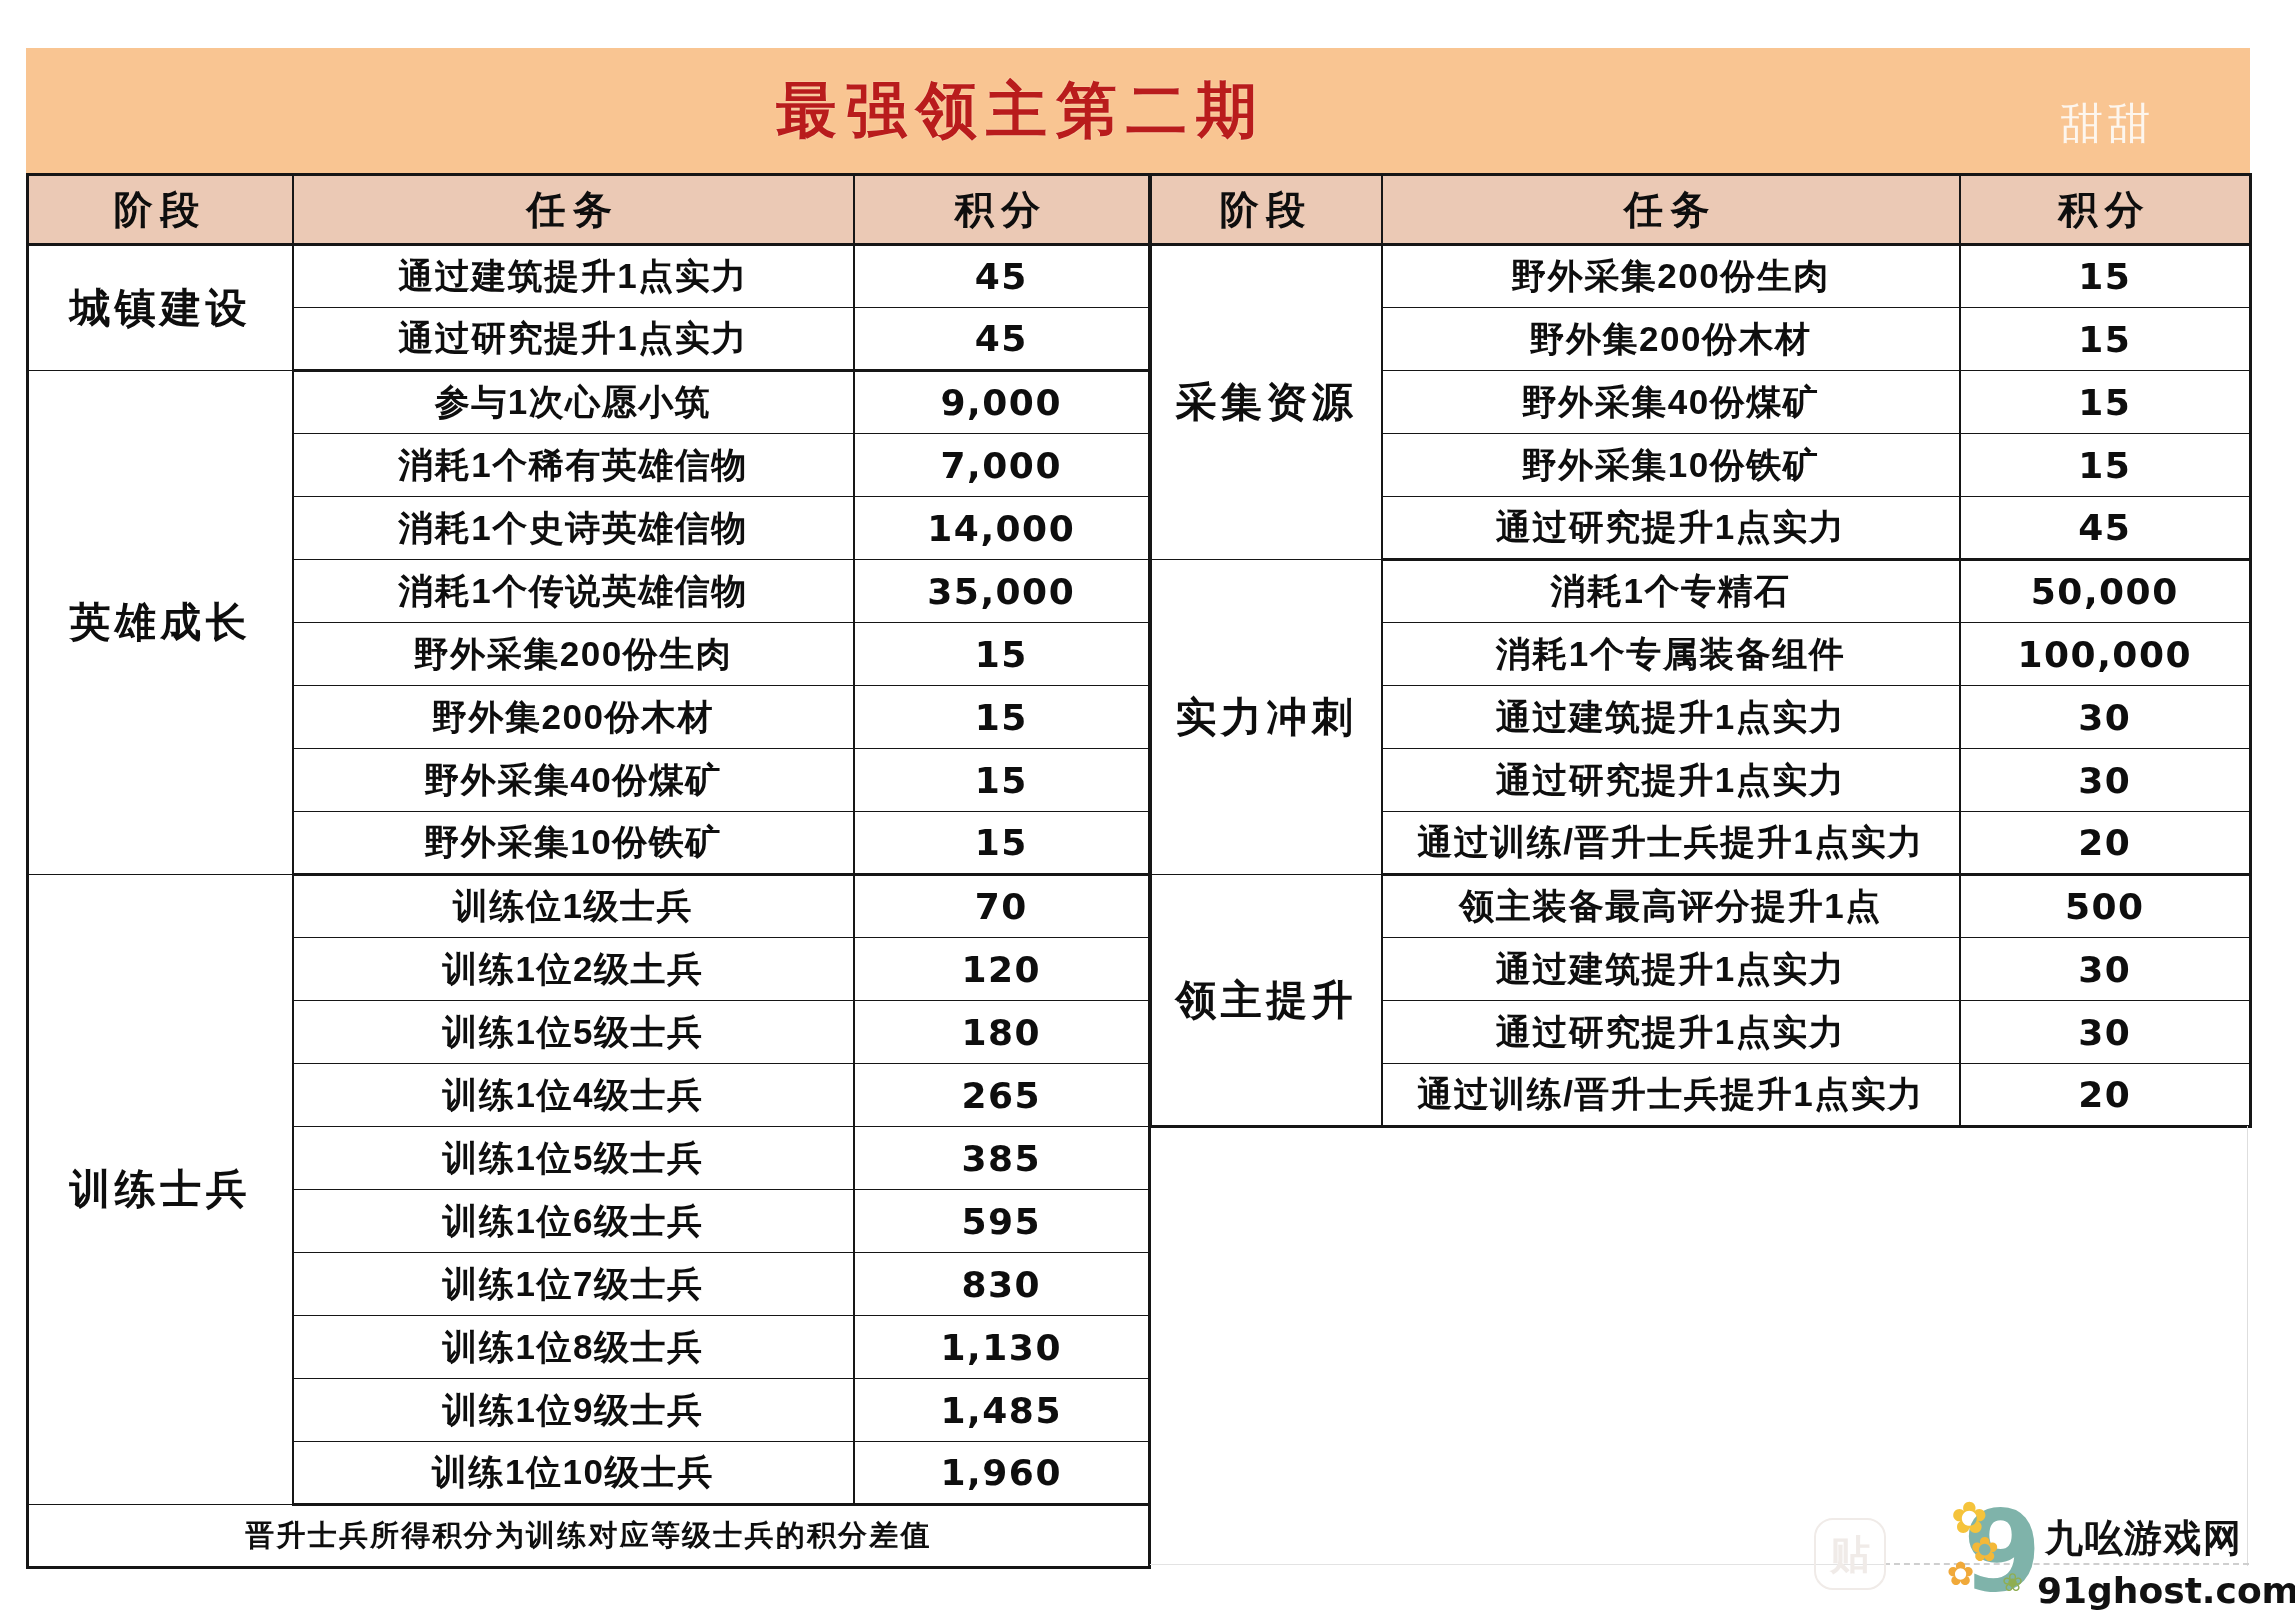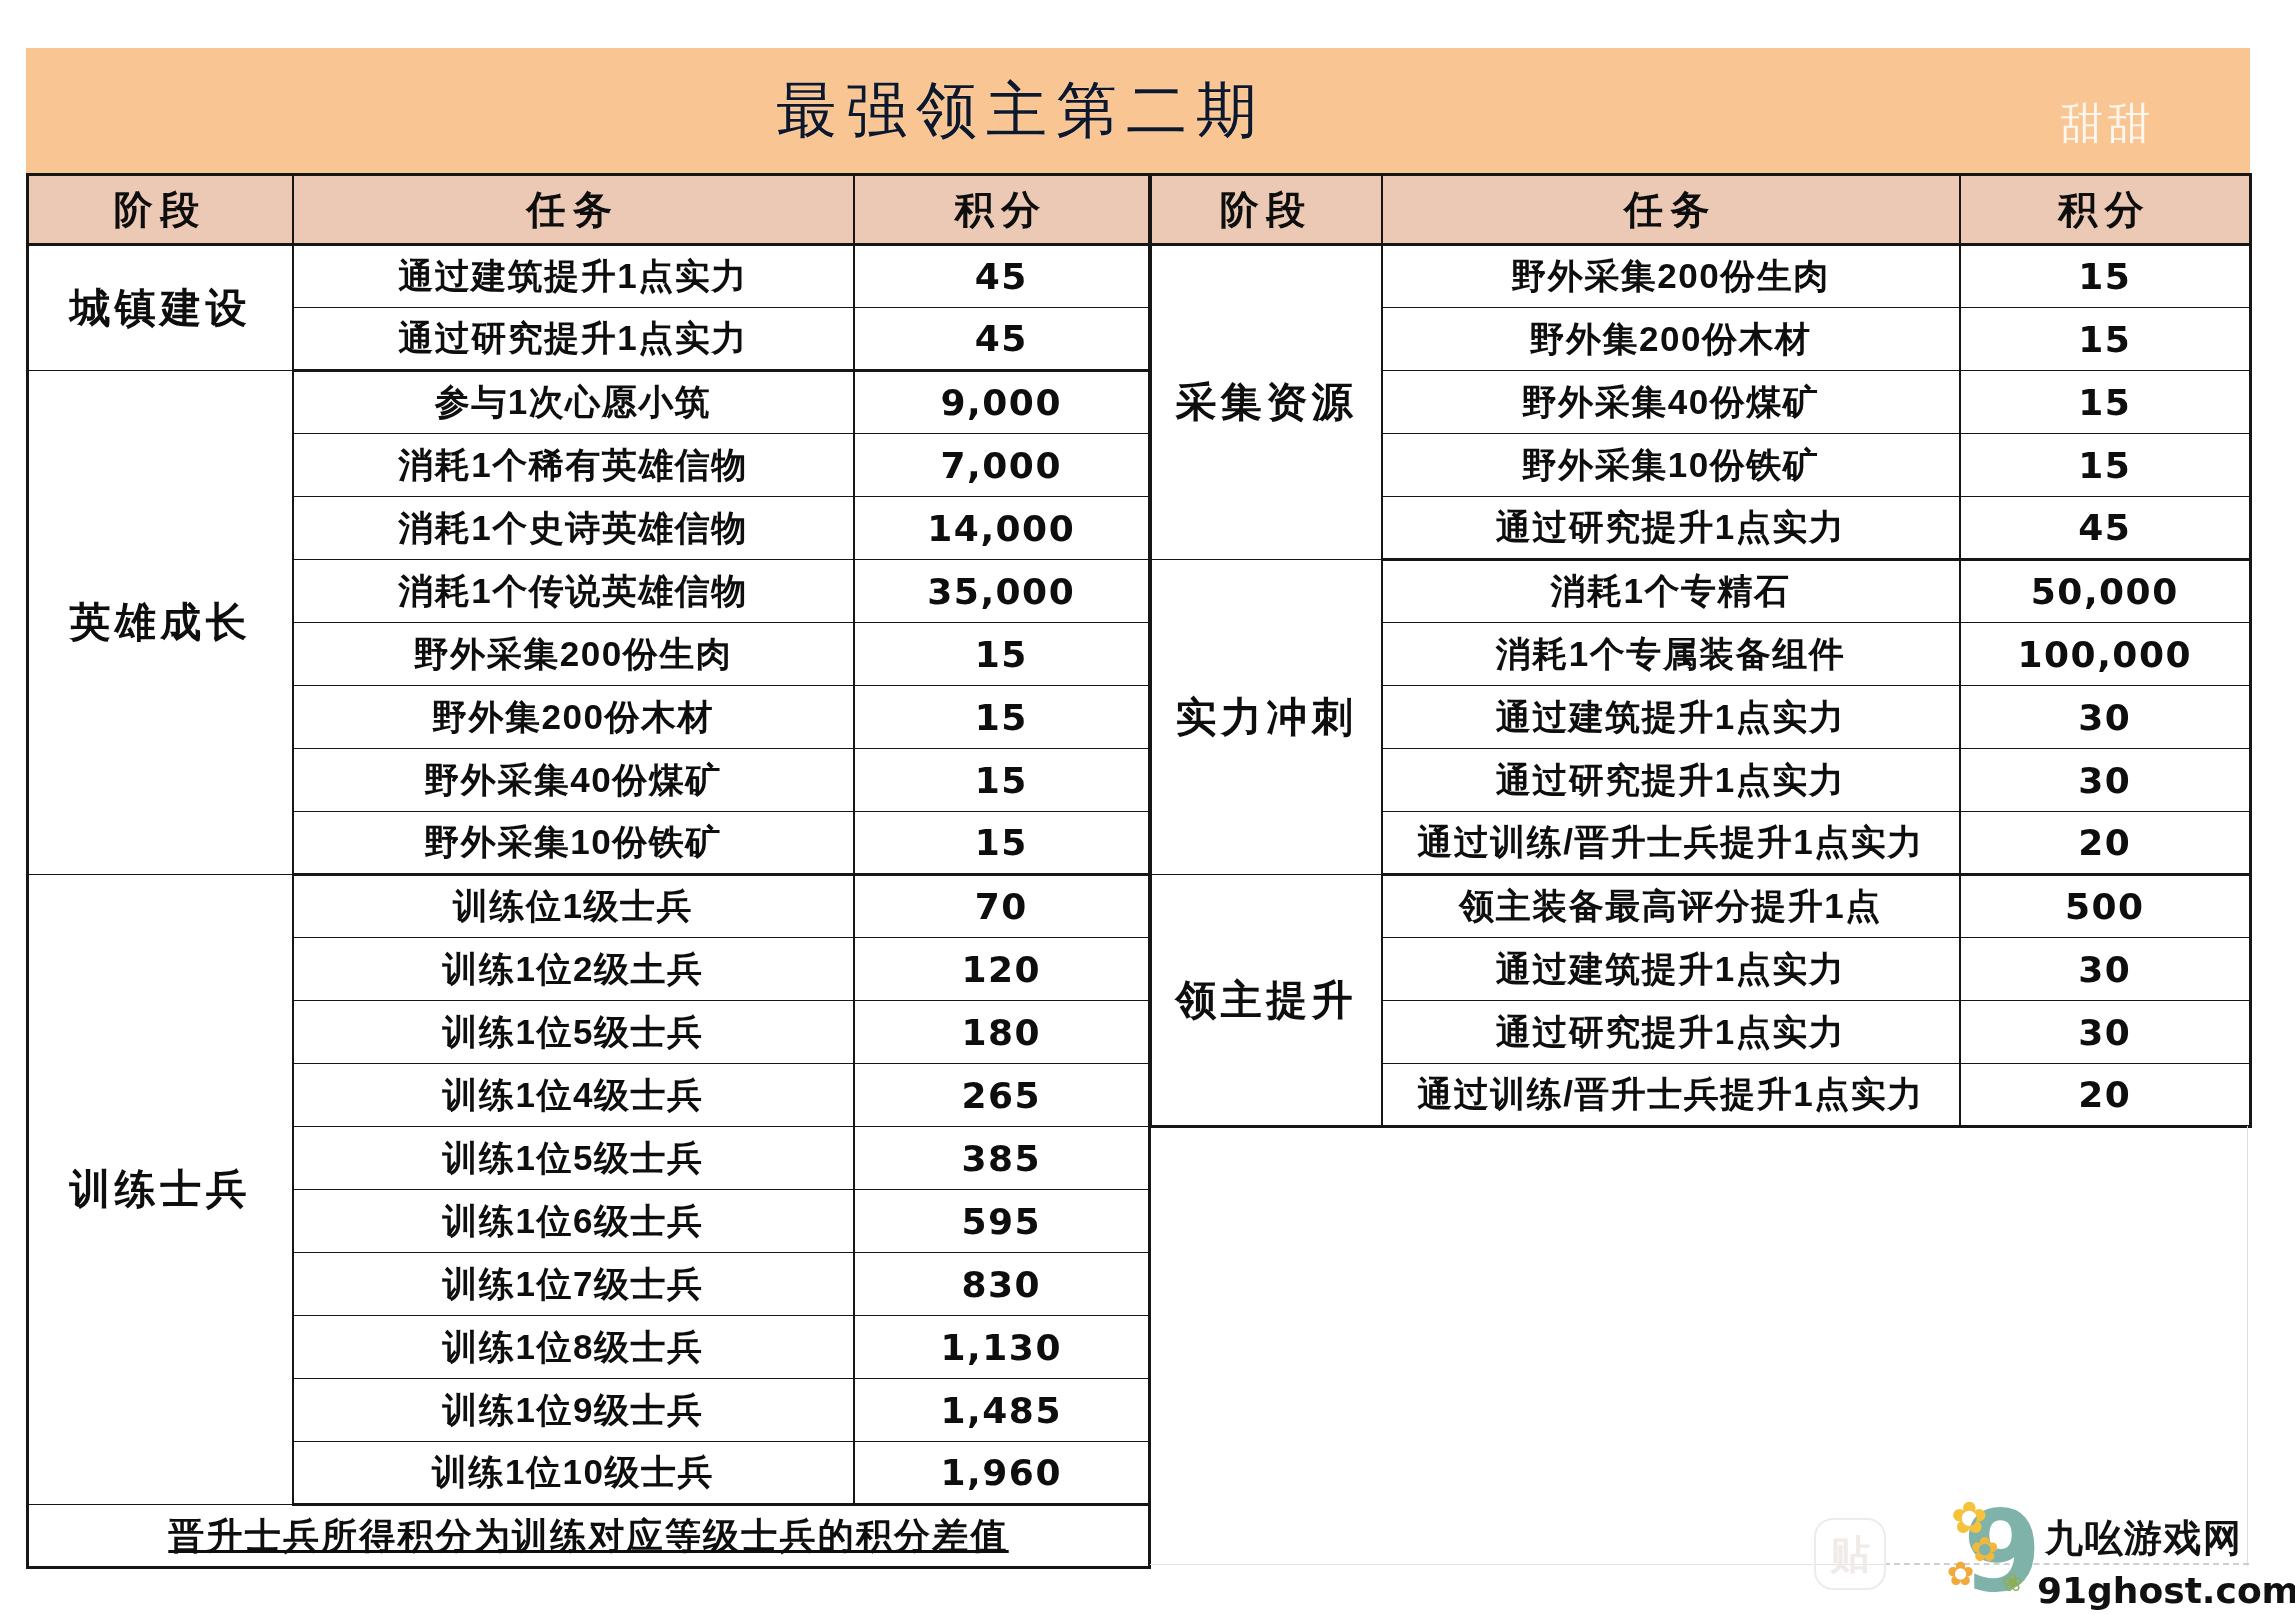--- a/index.html
+++ b/index.html
@@ -3,41 +3,41 @@
 <meta charset="utf-8">
 <style>
   html,body{margin:0;padding:0;background:#ffffff;}
   #canvas{position:relative;width:2295px;height:1615px;background:#ffffff;overflow:hidden;
           font-family:"Liberation Sans","DejaVu Sans",sans-serif;color:#0e0e0e;}
 
   
   .titlebar{position:absolute;left:26px;top:48px;width:2224px;height:125px;background:#f9c592;}
   .titlebar .title{position:absolute;left:0;top:0;width:1990px;height:125px;
       display:flex;align-items:center;justify-content:center;
-      font-size:61px;font-weight:normal;color:#0f172a;letter-spacing:9px;
+      font-size:61px;font-weight:bold;color:#b91c1c;letter-spacing:9px;
       text-shadow:0 0 1.5px rgba(255,255,255,.6);}
   .titlebar .author{position:absolute;right:95px;top:0;height:151px;display:flex;align-items:center;
       font-family:Liberation Serif, serif;font-size:43px;color:#fdf6ee;letter-spacing:4.4px;}
 
   
   table.tbl{position:absolute;border-collapse:collapse;table-layout:fixed;background:#ffffff;}
   table.tbl td,table.tbl th{
       border-left:2.2px solid #161616;border-right:2.2px solid #161616;
       border-top:1.5px solid #161616;border-bottom:1.5px solid #161616;
       padding:0;text-align:center;vertical-align:middle;overflow:hidden;}
   table.tbl{border:3px solid #161616;}
   table.tbl thead tr{height:70px;}
   table.tbl thead th{background:#ebc9b5;font-size:39px;font-weight:bold;letter-spacing:7.4px;border-bottom:3.7px solid #161616;margin-top:12px;}
   table.tbl tbody tr{height:63px;}
   td.task{font-size:35px;font-weight:bold;letter-spacing:1.5px;}
   td.pts{font-size:36px;font-weight:bold;font-family:"DejaVu Sans","Liberation Sans",sans-serif;letter-spacing:1.5px;}
   td.stage{font-size:41px;font-weight:bold;letter-spacing:4.4px;}
   tr.gend td{border-bottom:3.7px solid #161616;}
   tr.noterow{height:62px;}
-  tr.noterow td{font-size:36px;font-weight:bold;letter-spacing:2.2px;text-decoration:underline;}
+  tr.noterow td{font-size:29px;font-weight:bold;letter-spacing:2.2px;}
 
   #left-table{left:26px;top:173px;width:1123px;}
   #right-table{left:1149px;top:173px;width:1101px;}
 
   
   .ghost-v{position:absolute;left:2247px;top:1126px;width:0;height:440px;border-left:1.5px solid #dedede;}
   .ghost-h1{position:absolute;left:1150px;top:1564px;width:734px;height:0;border-top:1.5px solid #e3e3e3;}
   .ghost-h2{position:absolute;left:1884px;top:1563px;width:365px;height:0;border-top:2.2px dashed #cfcfcf;}
 
   

